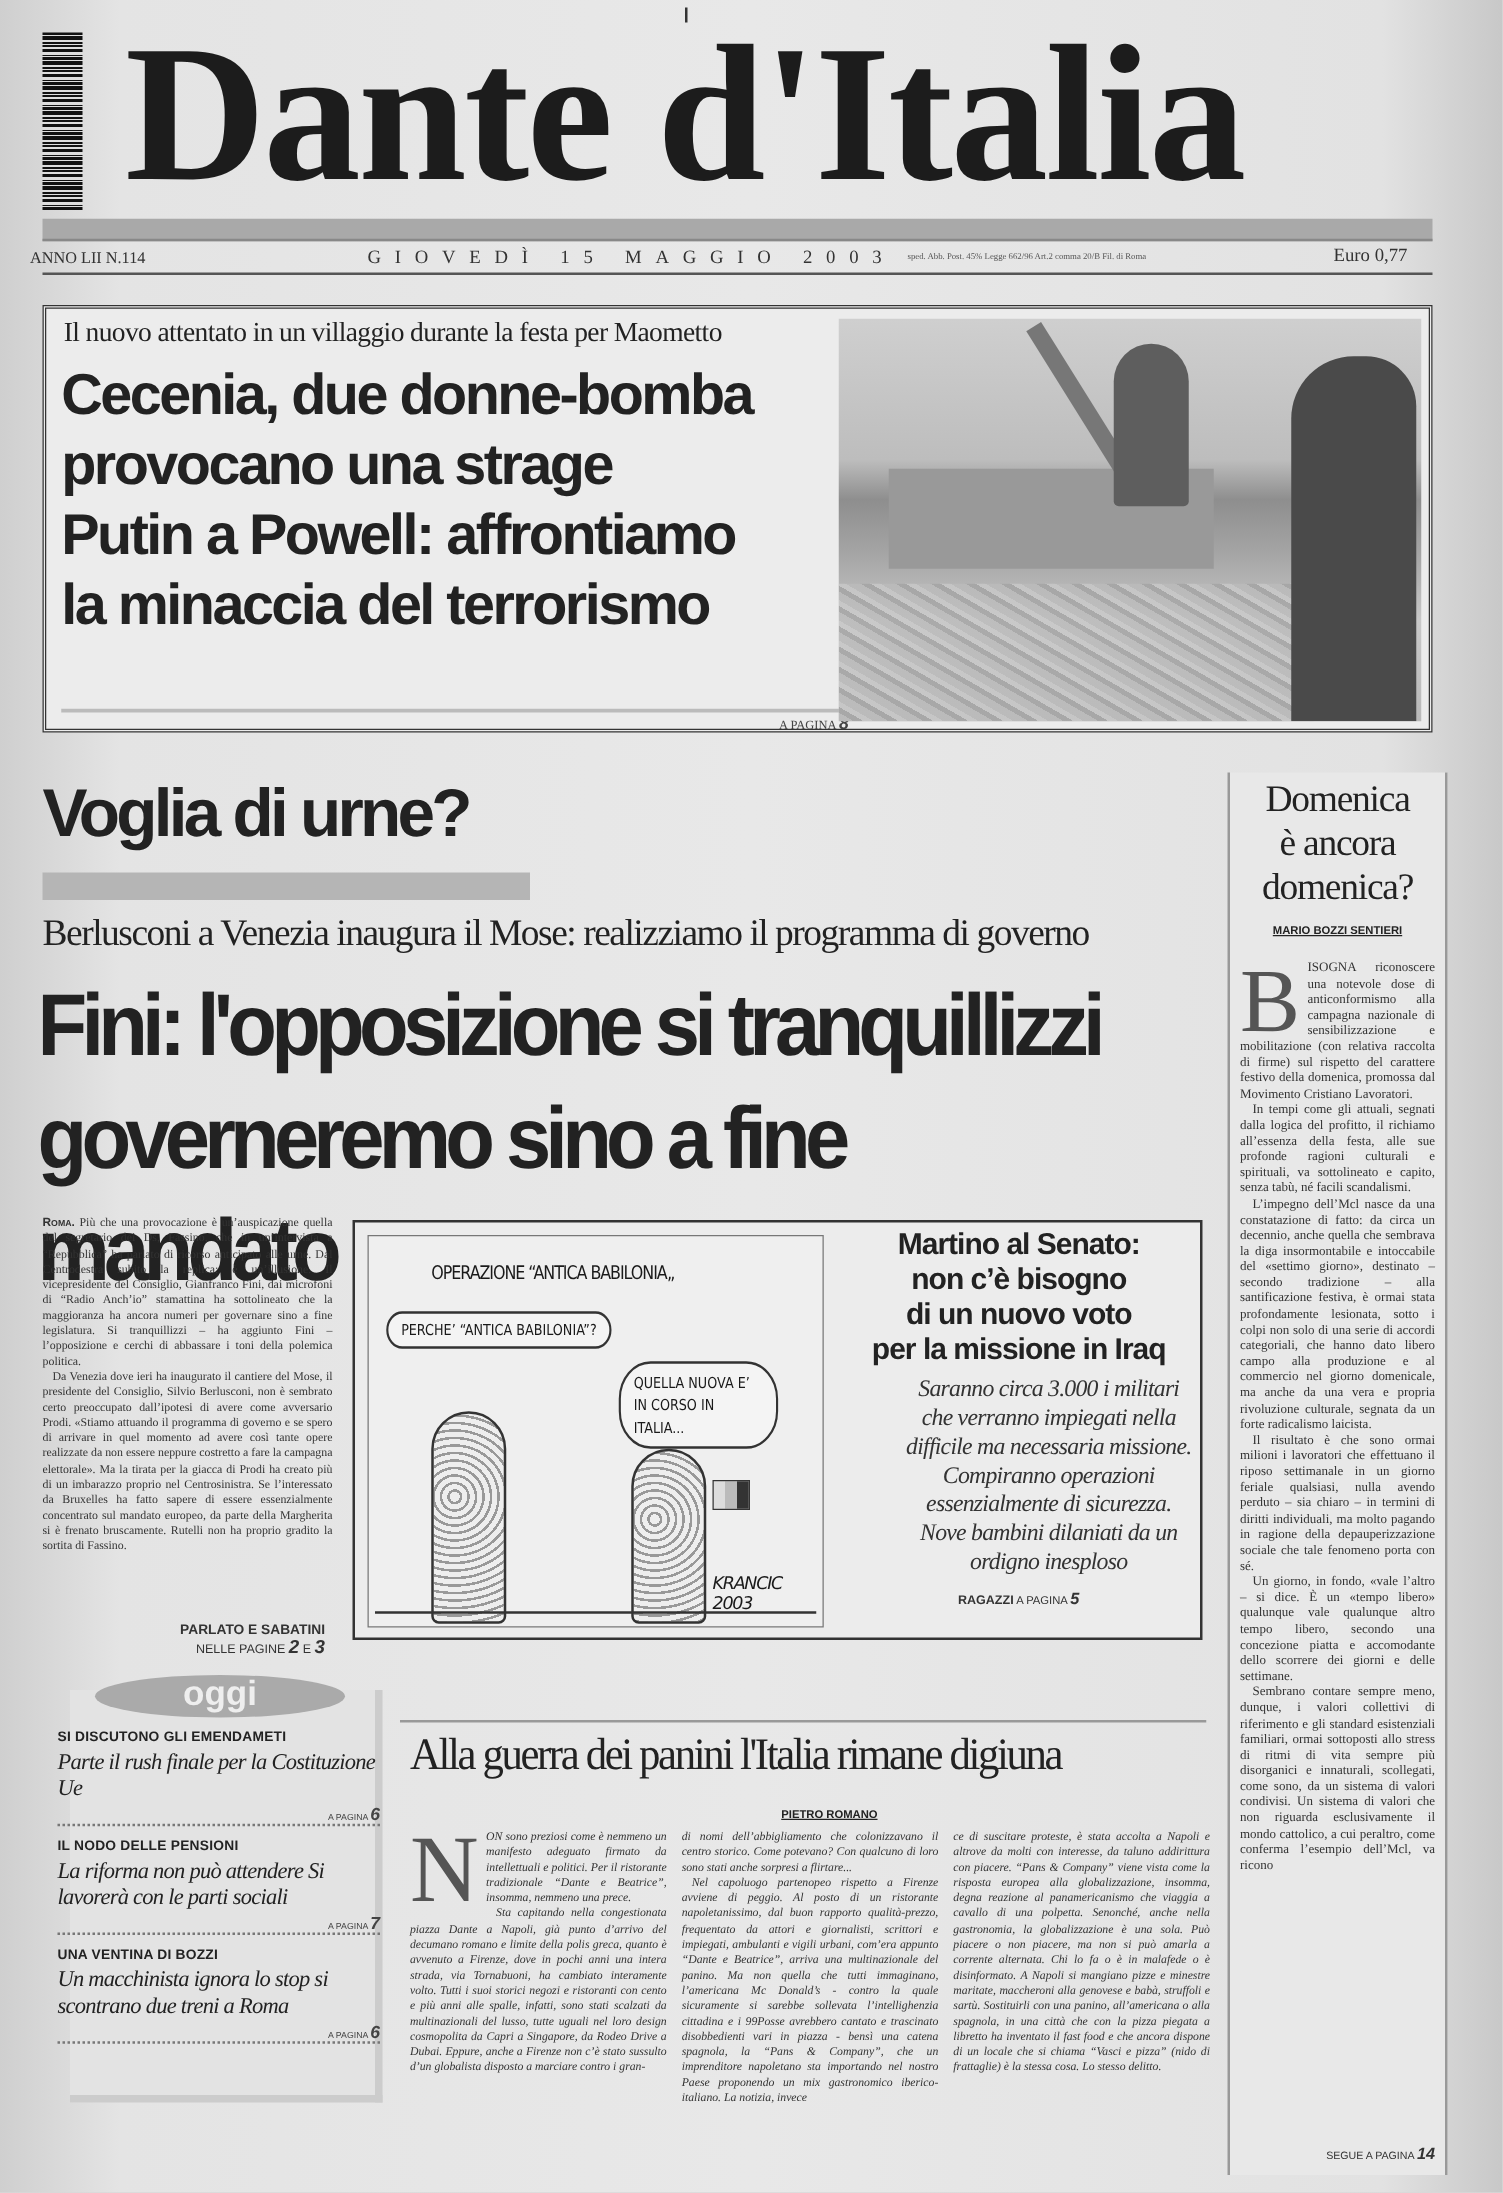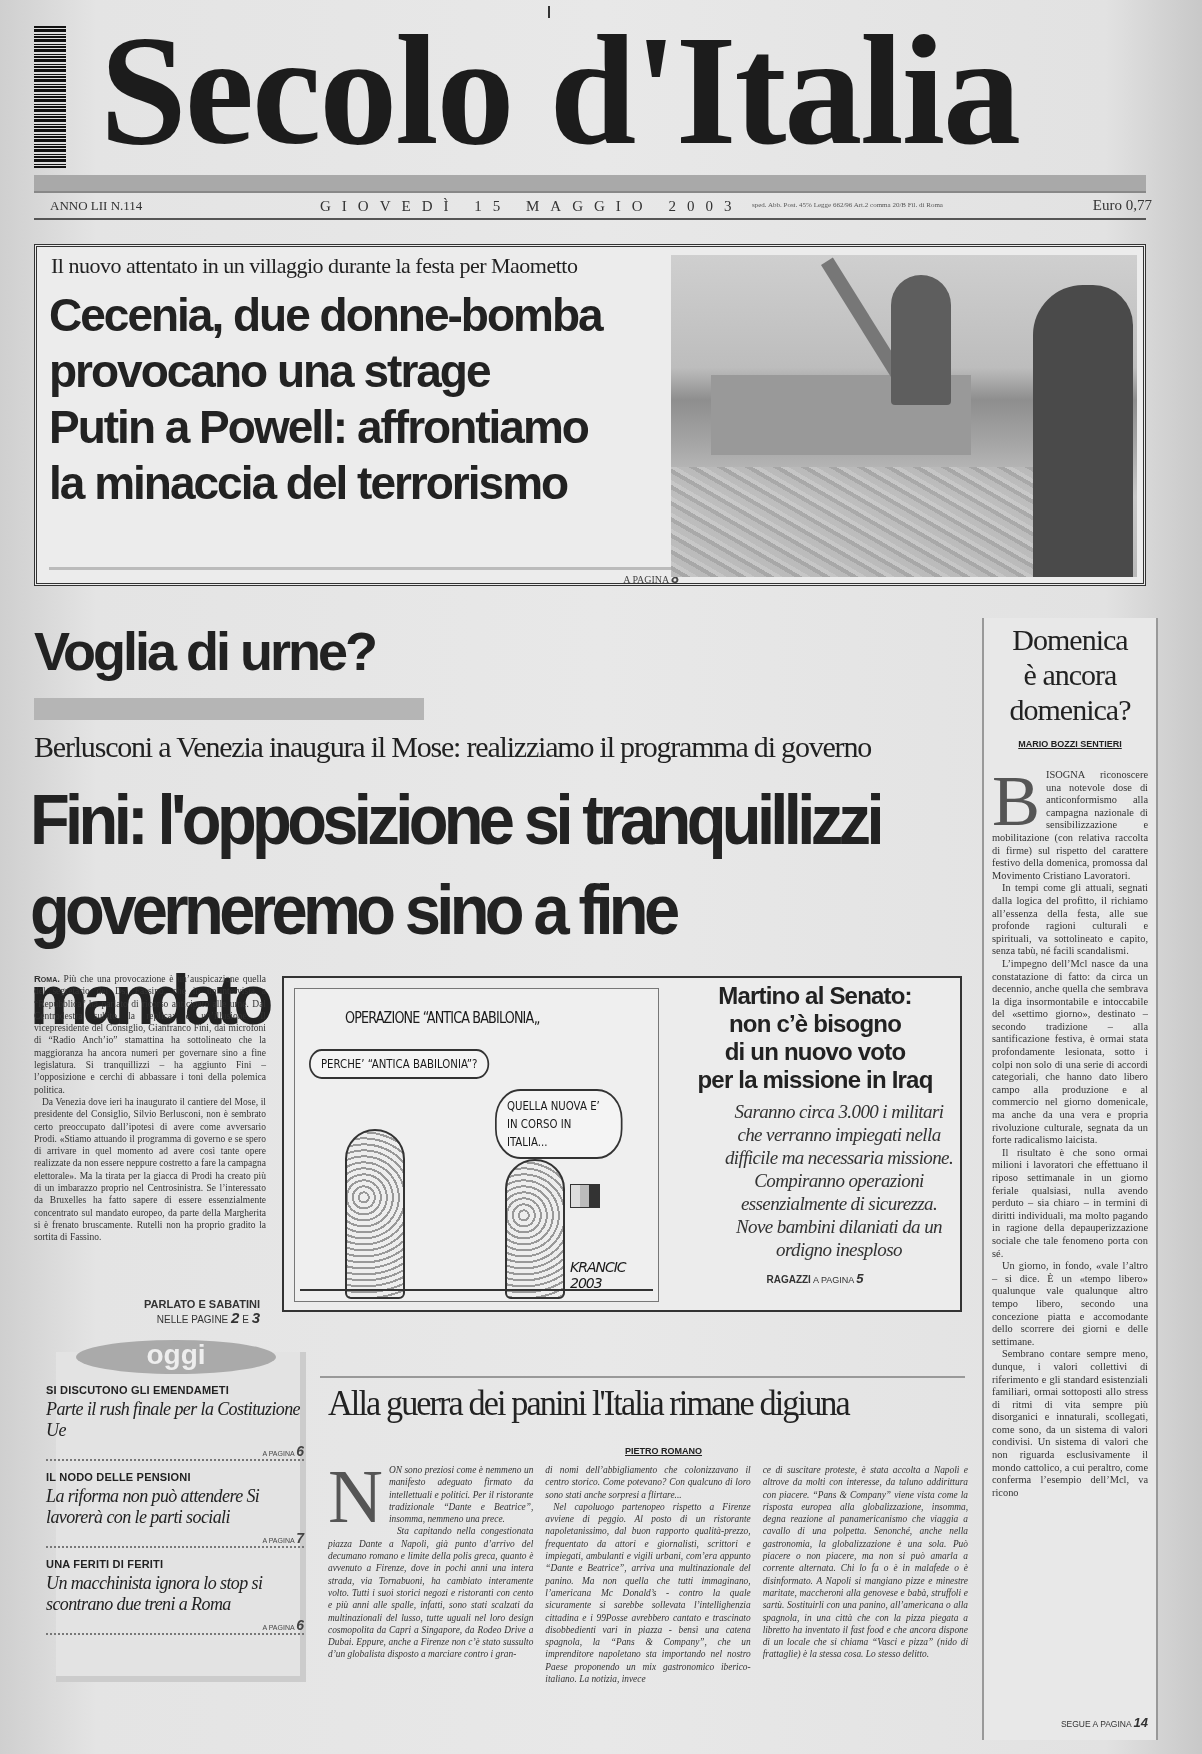--- a/index.html
+++ b/index.html
@@ -19,21 +19,21 @@
   
   .barcode {
     left: 34px; top: 26px; width: 32px; height: 142px;
     background: repeating-linear-gradient(0deg, #111 0 2px, #ddd 2px 3px, #111 3px 4px, #ddd 4px 6px, #111 6px 9px, #ddd 9px 10px);
   }
   .masthead-title {
     left: 100px; top: 6px; font-size: 156px; font-weight: bold; letter-spacing: -2px;
     font-family: "Liberation Serif", serif; color: #1c1c1c; line-height: 170px;
   }
   .mast-rule { left: 34px; top: 175px; width: 1112px; height: 18px; background: #a9a9a9; border-bottom: 2px solid #888; }
-  .dateline { left: 50px; top: 196px; width: 1112px; height: 20px; font-size: 13px; color: #333; }
+  .dateline { left: 24px; top: 196px; width: 1112px; height: 20px; font-size: 13px; color: #333; }
   .dateline .issue { position: absolute; left: 0; top: 2px; font-size: 13px; }
   .dateline .date { position: absolute; left: 270px; top: 2px; font-size: 15px; letter-spacing: 11px; }
   .dateline .postal { position: absolute; left: 702px; top: 5px; font-size: 7px; color: #555; }
   .dateline .price { position: absolute; right: 10px; top: 1px; font-size: 15px; }
   .dateline-rule { left: 34px; top: 218px; width: 1112px; height: 2px; background: #555; }
 
   
   .topbox { left: 34px; top: 244px; width: 1112px; height: 342px; border: 3px double #333; background: #ececec; }
   .topbox .kicker { position: absolute; left: 14px; top: 6px; font-size: 22px; letter-spacing: -0.5px; color: #222; }
   .topbox .headline { position: absolute; left: 12px; top: 40px; width: 640px; font-family: "Liberation Sans", sans-serif;
@@ -124,21 +124,21 @@
   .top-dot { left: 548px; top: 6px; width: 2px; height: 12px; background: #333; }
 </style>
 </head>
 <body>
 
 <div class="page">
 
   <div class="abs top-dot"></div>
 
   <div class="abs barcode"></div>
-  <div class="abs masthead-title">Secolo d'Italia</div>
+  <div class="abs masthead-title">Dante d'Italia</div>
   <div class="abs mast-rule"></div>
   <div class="abs dateline">
     <span class="issue">ANNO LII N.114</span>
     <span class="date">GIOVEDÌ 15 MAGGIO 2003</span>
     <span class="postal">sped. Abb. Post. 45% Legge 662/96 Art.2 comma 20/B Fil. di Roma</span>
     <span class="price">Euro 0,77</span>
   </div>
   <div class="abs dateline-rule"></div>
 
   <div class="abs topbox">
@@ -239,21 +239,21 @@
         <div class="kick">SI DISCUTONO GLI EMENDAMETI</div>
         <div class="ihead">Parte il rush finale per la Costituzione Ue</div>
         <div class="iref"><span>A PAGINA</span> <span class="num">6</span></div>
       </div>
       <div class="item">
         <div class="kick">IL NODO DELLE PENSIONI</div>
         <div class="ihead">La riforma non può attendere Si lavorerà con le parti sociali</div>
         <div class="iref"><span>A PAGINA</span> <span class="num">7</span></div>
       </div>
       <div class="item">
-        <div class="kick">UNA FERITI DI FERITI</div>
+        <div class="kick">UNA VENTINA DI BOZZI</div>
         <div class="ihead">Un macchinista ignora lo stop si scontrano due treni a Roma</div>
         <div class="iref"><span>A PAGINA</span> <span class="num">6</span></div>
       </div>
     </div>
   </div>
 
   <div class="abs panini-rule"></div>
   <div class="abs panini-head">Alla guerra dei panini l'Italia rimane digiuna</div>
   <div class="abs panini-author">PIETRO ROMANO</div>
   <div class="abs panini-cols">

